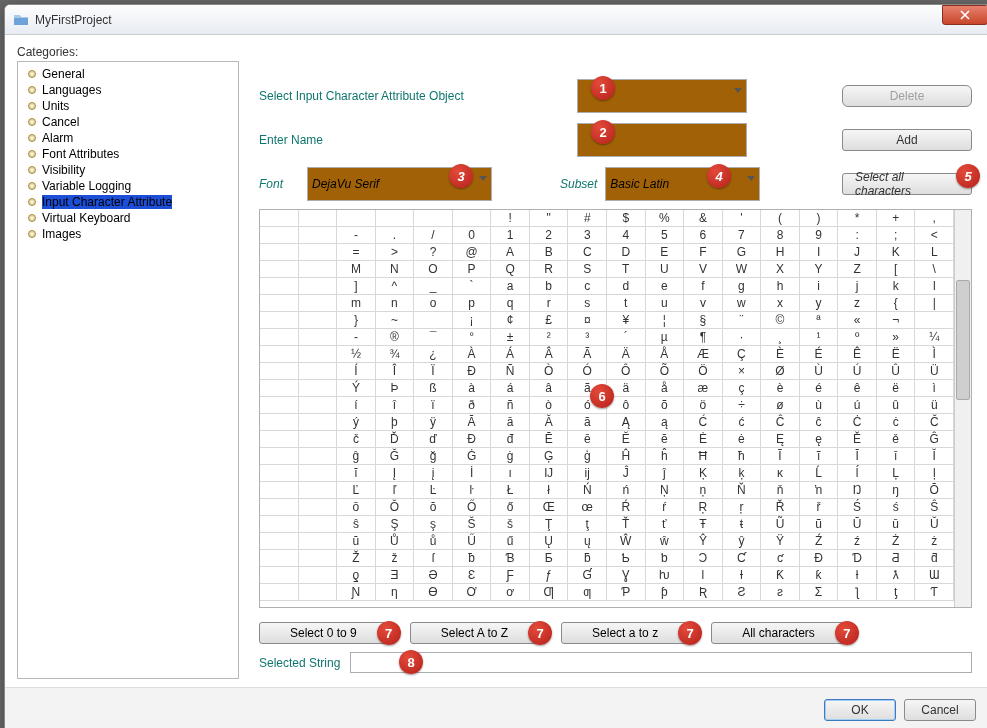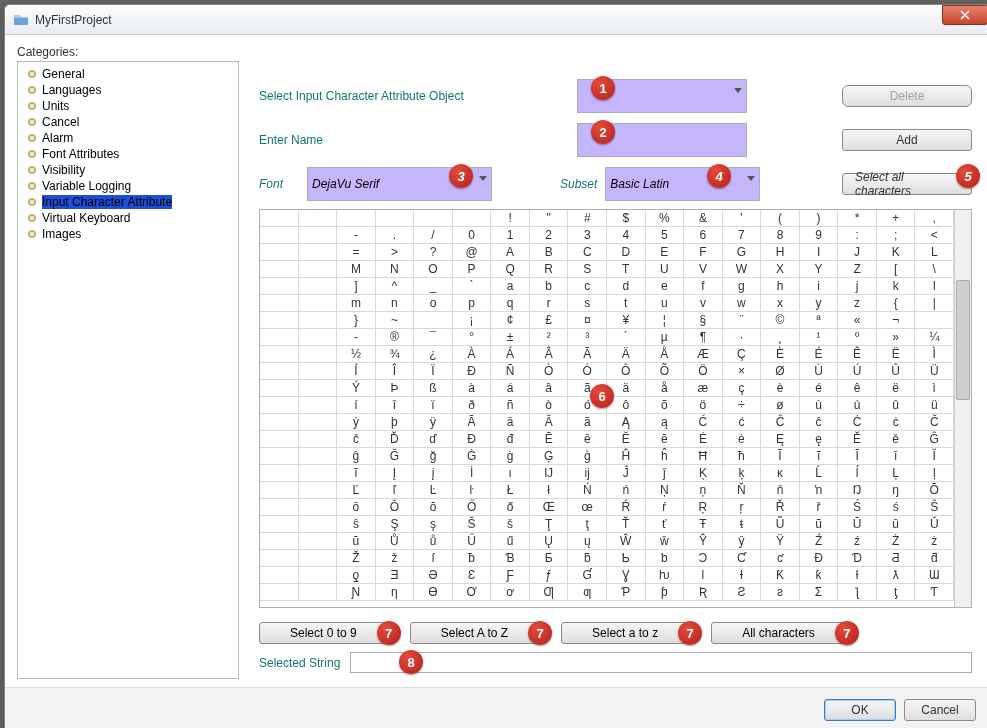--- a/index.html
+++ b/index.html
@@ -12,21 +12,21 @@
 .content { flex: 1; display: flex; padding: 10px 12px 8px 12px; gap: 4px; background: #fff; }
 .categories-panel { width: 222px; display: flex; flex-direction: column; }
 .cat-label { margin-bottom: 2px; color: #333; }
 .tree { flex: 1; border: 1px solid #b9b9b9; padding: 4px 2px; overflow: auto; }
 .tree-item { display: flex; align-items: center; padding: 1px 2px 1px 22px; position: relative; cursor: pointer; }
 .tree-item::before { content: ""; position: absolute; left: 8px; width: 6px; height: 6px; background: radial-gradient(circle,#fff,#c8b060); border: 1px solid #a89040; border-radius: 50%; }
 .tree-item.selected span { background: #1d4ed8; text-align: right; }
 .main-panel { flex: 1; display: flex; flex-direction: column; padding: 4px 6px 0 16px; }
 .row { display: flex; align-items: center; margin-bottom: 10px; gap: 8px; }
 .lbl { color: #0f766e; }
-.combo, .txt { height: 21px; border: 1px solid #abadb3; background: #c4b5fd; padding: 16px 4px; display: flex; align-items: center; position: relative; }
+.combo, .txt { height: 21px; border: 1px solid #abadb3; background: #a16207; padding: 16px 4px; display: flex; align-items: center; position: relative; }
 .combo::after { content: ""; position: absolute; right: 4px; top: 8px; width: 0; height: 0; border-left: 4px solid transparent; border-right: 4px solid transparent; border-top: 5px solid #555; }
 .btn { height: 22px; border: 1px solid #8a8a8a; background: linear-gradient(#f6f6f6,#dedede); border-radius: 3px; display: flex; align-items: center; justify-content: center; cursor: pointer; padding: 0 12px; color: #333; }
 .btn.disabled { color: #a0a0a0; cursor: default; }
 .grid-wrap { flex: 1; border: 1px solid #b0b0b0; display: flex; min-height: 0; position: relative; }
 .char-grid { flex: 1; display: grid; grid-template-columns: repeat(18, 1fr); grid-auto-rows: 17px; overflow: hidden; font-family: "DejaVu Serif", Georgia, serif; font-size: 12px; }
 .cell { border-right: 1px solid #d8d8d8; border-bottom: 1px solid #d8d8d8; display: flex; align-items: center; justify-content: center; color: #333; cursor: pointer; background: #fff; }
 .scroll { width: 17px; background: #f0f0f0; border-left: 1px solid #ccc; position: relative; }
 .scroll-thumb { position: absolute; left: 1px; right: 1px; top: 70px; height: 120px; background: #cfcfcf; border: 1px solid #aaa; border-radius: 2px; }
 .badge { position: absolute; width: 24px; height: 24px; background: radial-gradient(circle at 35% 30%, #e34a3a, #b5201a); border-radius: 50%; color: #fff; font-weight: bold; display: flex; align-items: center; justify-content: center; font-size: 13px; box-shadow: 0 1px 2px rgba(0,0,0,.4); z-index: 10; }
 .sel-row { display: flex; gap: 22px; margin: 14px 0 8px 0; }

